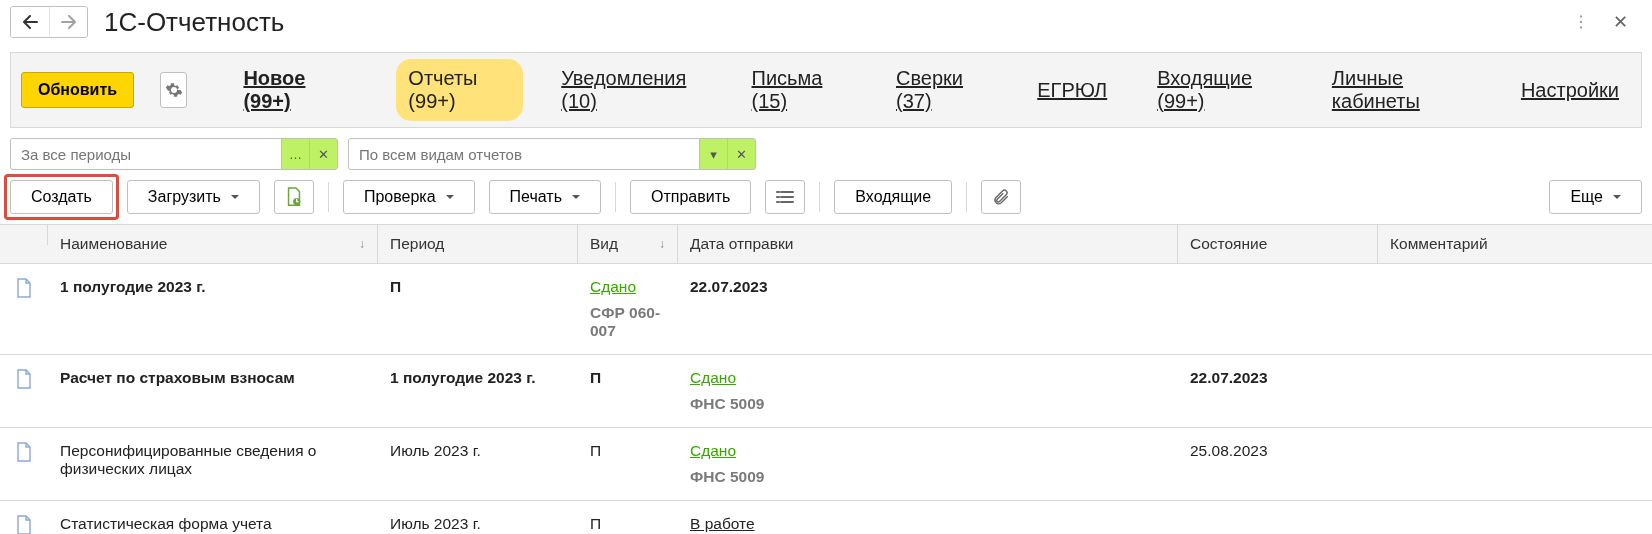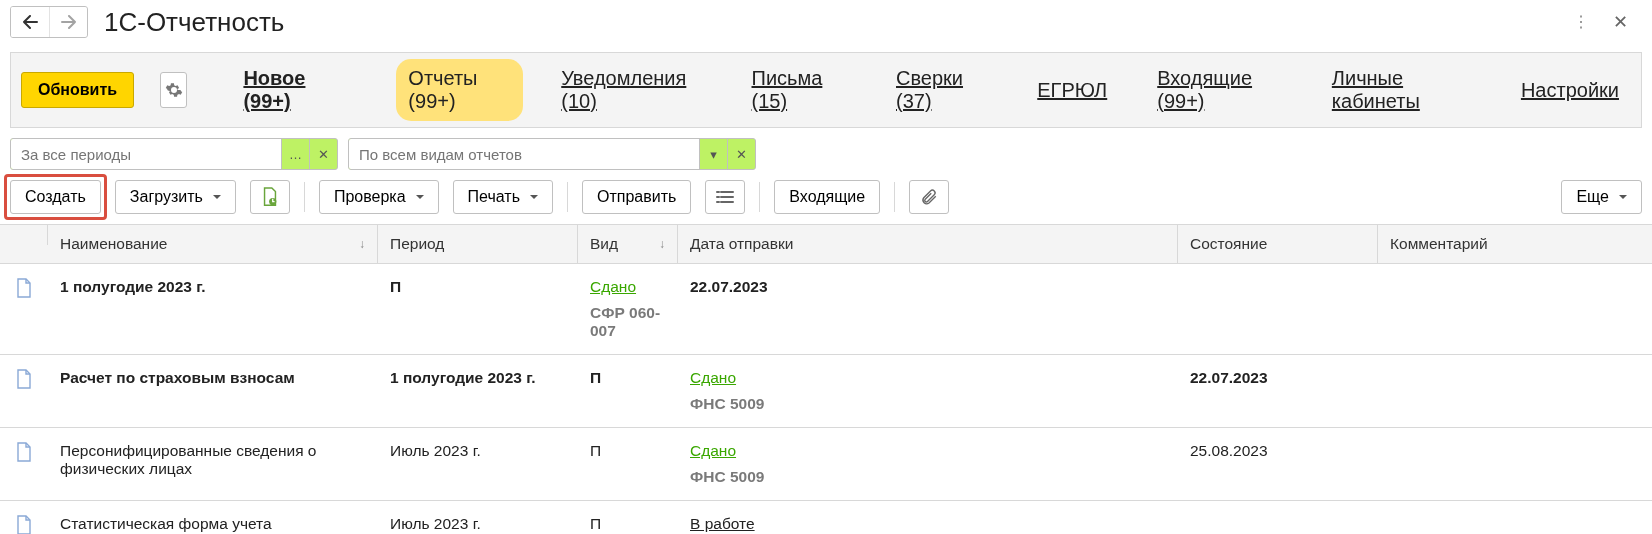--- a/index.html
+++ b/index.html
@@ -39,21 +39,21 @@
   .tab-gap-l { margin-left:18px; }
 
   
   .filterrow { display:flex; align-items:center; gap:10px; padding:10px 10px 6px 10px; }
   .combo { display:flex; border:1px solid var(--border); border-radius:3px; overflow:hidden; height:32px; background:#bef264; }
   .combo input { border:none; outline:none; padding:4px 10px; font-size:15px; color:var(--text-muted); height:100%; }
   .combo .seg { border-left:1px solid var(--border); width:28px; display:flex; align-items:center; justify-content:center; cursor:pointer; color:#555; font-size:13px; }
 
   
   .toolbar { display:flex; align-items:center; gap:14px; padding:4px 10px 10px 10px; }
-  .tb-btn { border:1px solid var(--border); border-radius:3px; background:#fff; padding:7px 14px; font-size:16px; cursor:pointer; display:flex; align-items:center; gap:6px; height:34px; }
+  .tb-btn { border:1px solid var(--border); border-radius:3px; background:#fff; padding:7px 20px; font-size:16px; cursor:pointer; display:flex; align-items:center; gap:6px; height:34px; }
   .tb-btn.icon-only { width:40px; justify-content:center; padding:0; }
   .tb-sep { width:1px; height:30px; background:var(--border-light); }
   .caret-down::after { content:""; display:inline-block; border:4px solid transparent; border-top-color:#555; margin-left:4px; position:relative; top:2px; }
   .create-highlight { position:relative; }
   .create-highlight::before { content:""; position:absolute; inset:-6px -6px -6px -6px; border:3px solid var(--red-highlight); border-radius:4px; pointer-events:none; }
   .toolbar-spacer { flex:1; }
 
   
   .grid { width:calc(100% - 0px); border-top:1px solid var(--border-light); }
   .thead, .trow { display:grid; grid-template-columns: 48px 330px 200px 100px 500px 200px 1fr; align-items:start; }

